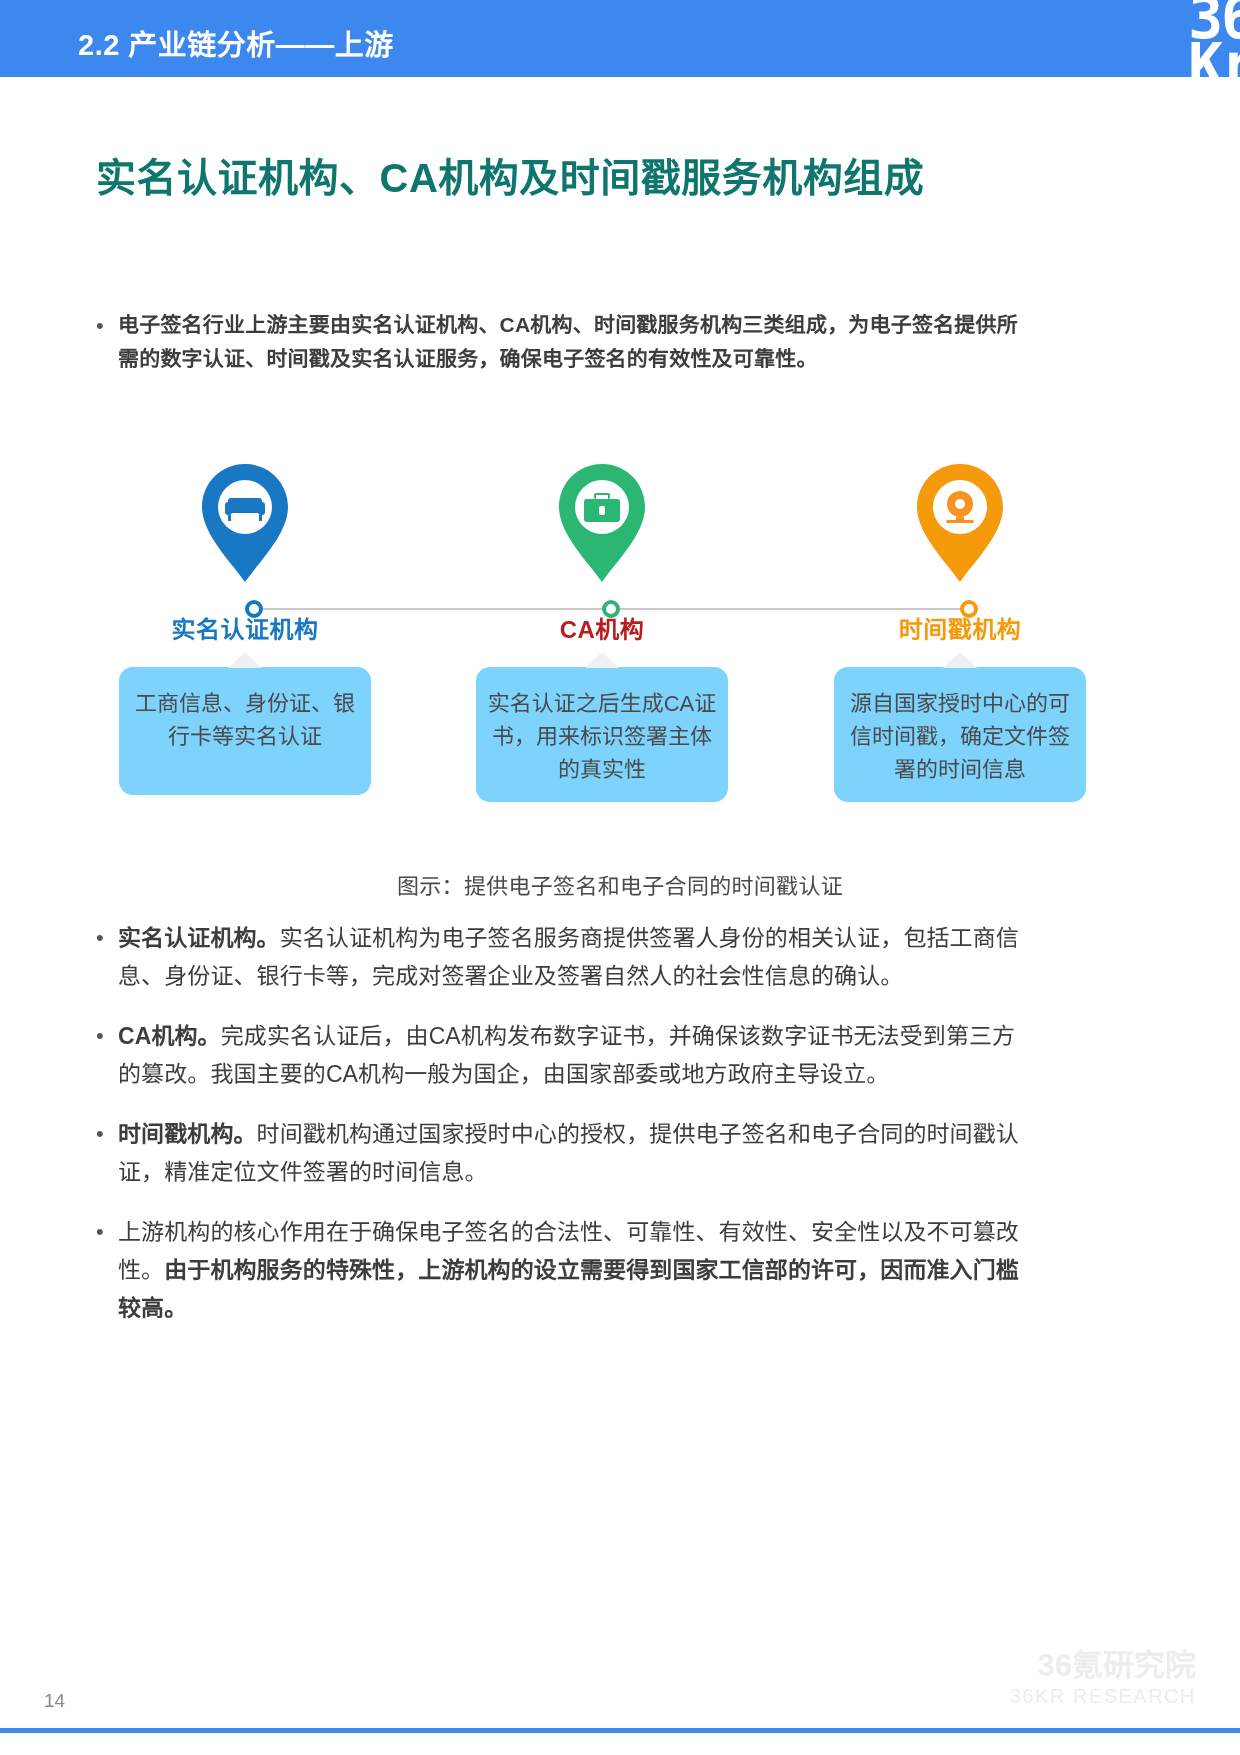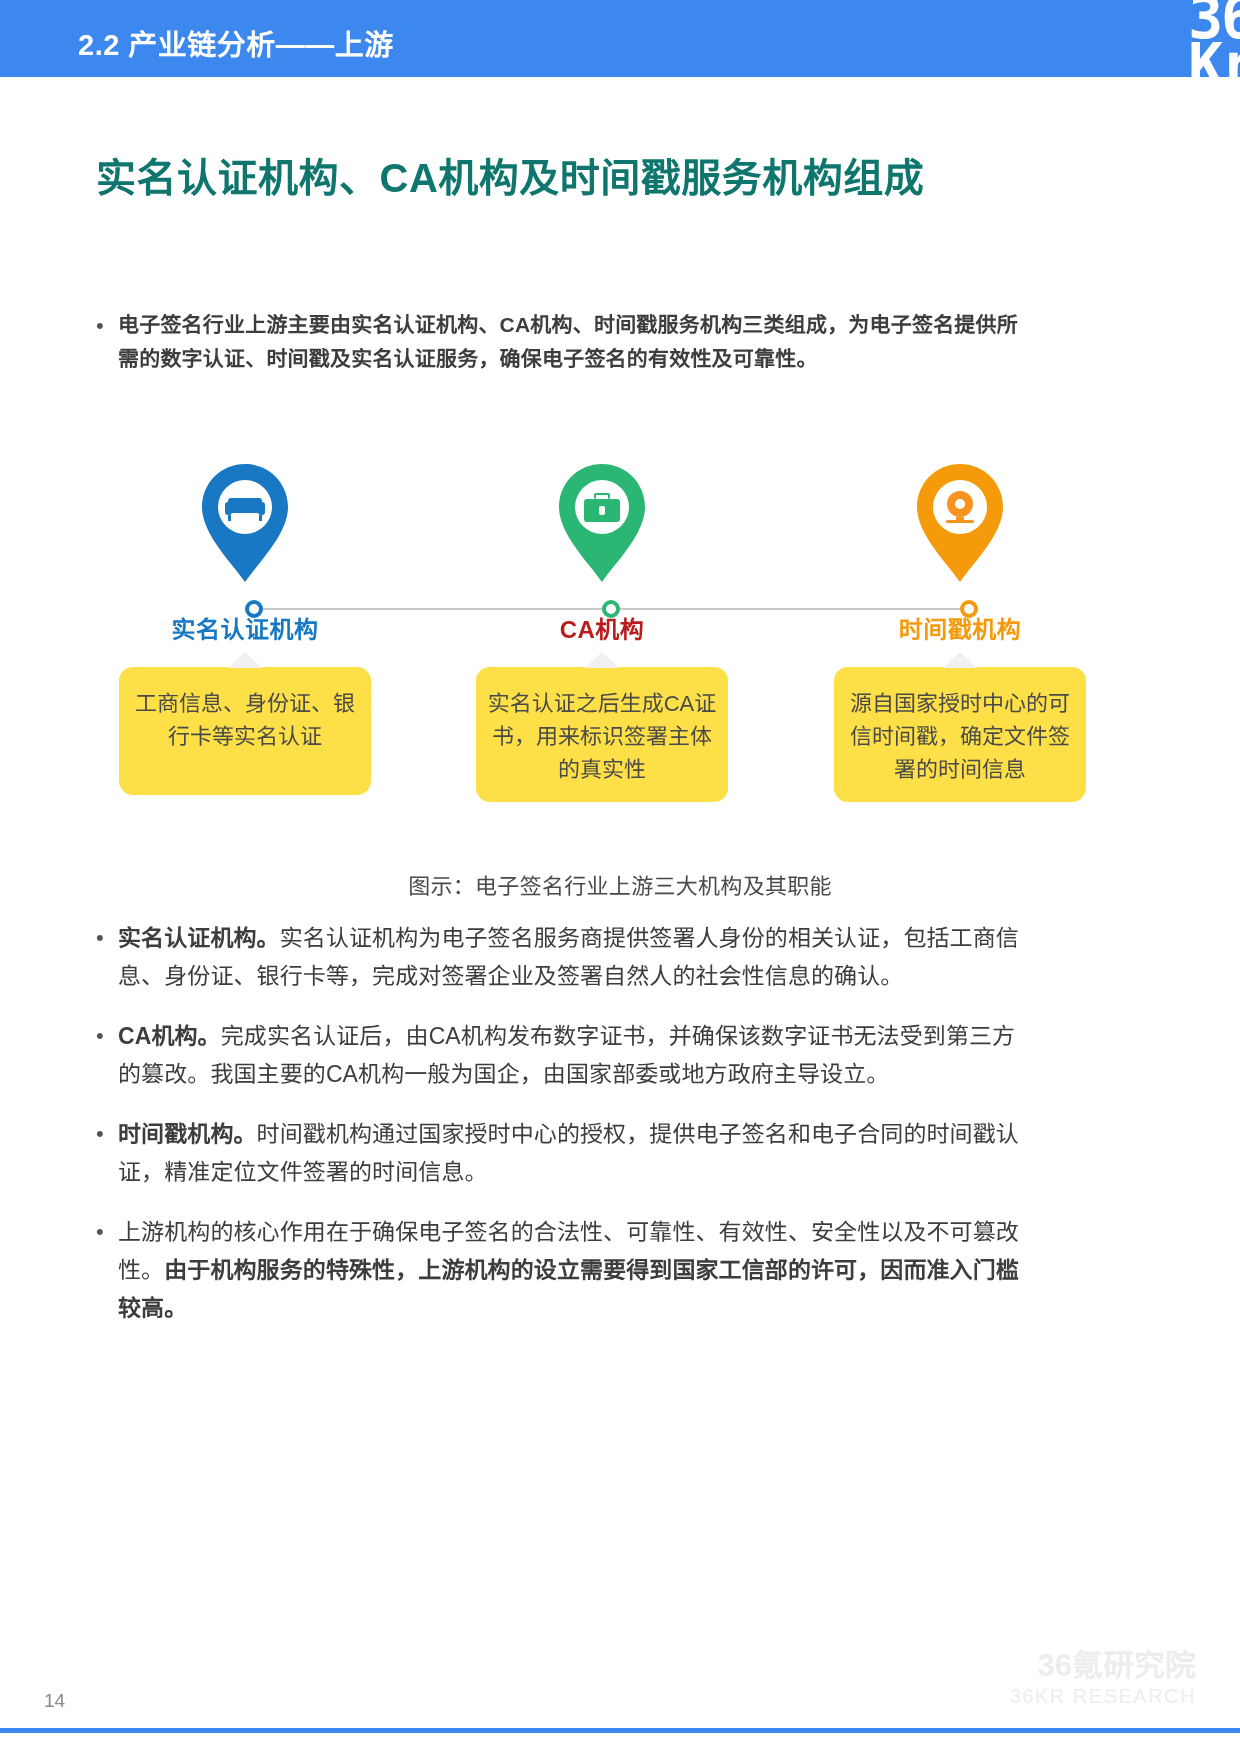--- a/index.html
+++ b/index.html
@@ -148,21 +148,21 @@
   }
   .pin-label.blue   { color: #1878c4; }
   .pin-label.green  { color: #b91c1c; }
   .pin-label.orange { color: #f59a0b; }
 
   .bubble {
     position: relative;
     margin: 22px auto 0;
     width: 252px;
     min-height: 128px;
-    background: #fde047;
+    background: #7dd3fc;
     border-radius: 14px;
     padding: 20px 8px 16px;
     color: #4a4a4a;
     font-size: 22px;
     line-height: 1.5;
     text-align: center;
   }
   .bubble::before {
     content: "";
     position: absolute;
@@ -310,21 +310,21 @@
             <rect x="44" y="55" width="8" height="4"></rect>
             <rect x="34" y="58" width="28" height="3" rx="1.5"></rect>
           </g>
         </svg>
       </div>
       <div class="pin-label orange">时间戳机构</div>
       <div class="bubble">源自国家授时中心的可信时间戳，确定文件签署的时间信息</div>
     </div>
   </div>
 
-  <div class="fig-caption">图示：电子签名行业上游三大机构及其职能</div>
+  <div class="fig-caption">图示：提供电子签名和电子合同的时间戳认证</div>
 
   <div class="body-list">
 
     <div class="body-item">
       <span class="bullet-dot">•</span>
       <span class="body-text"><b>实名认证机构。</b><span>实名认证机构为电子签名服务商提供签署人身份的相关认证，包括工商信息、身份证、银行卡等，完成对签署企业及签署自然人的社会性信息的确认。</span><b></b></span>
     </div>
 
     <div class="body-item">
       <span class="bullet-dot">•</span>

